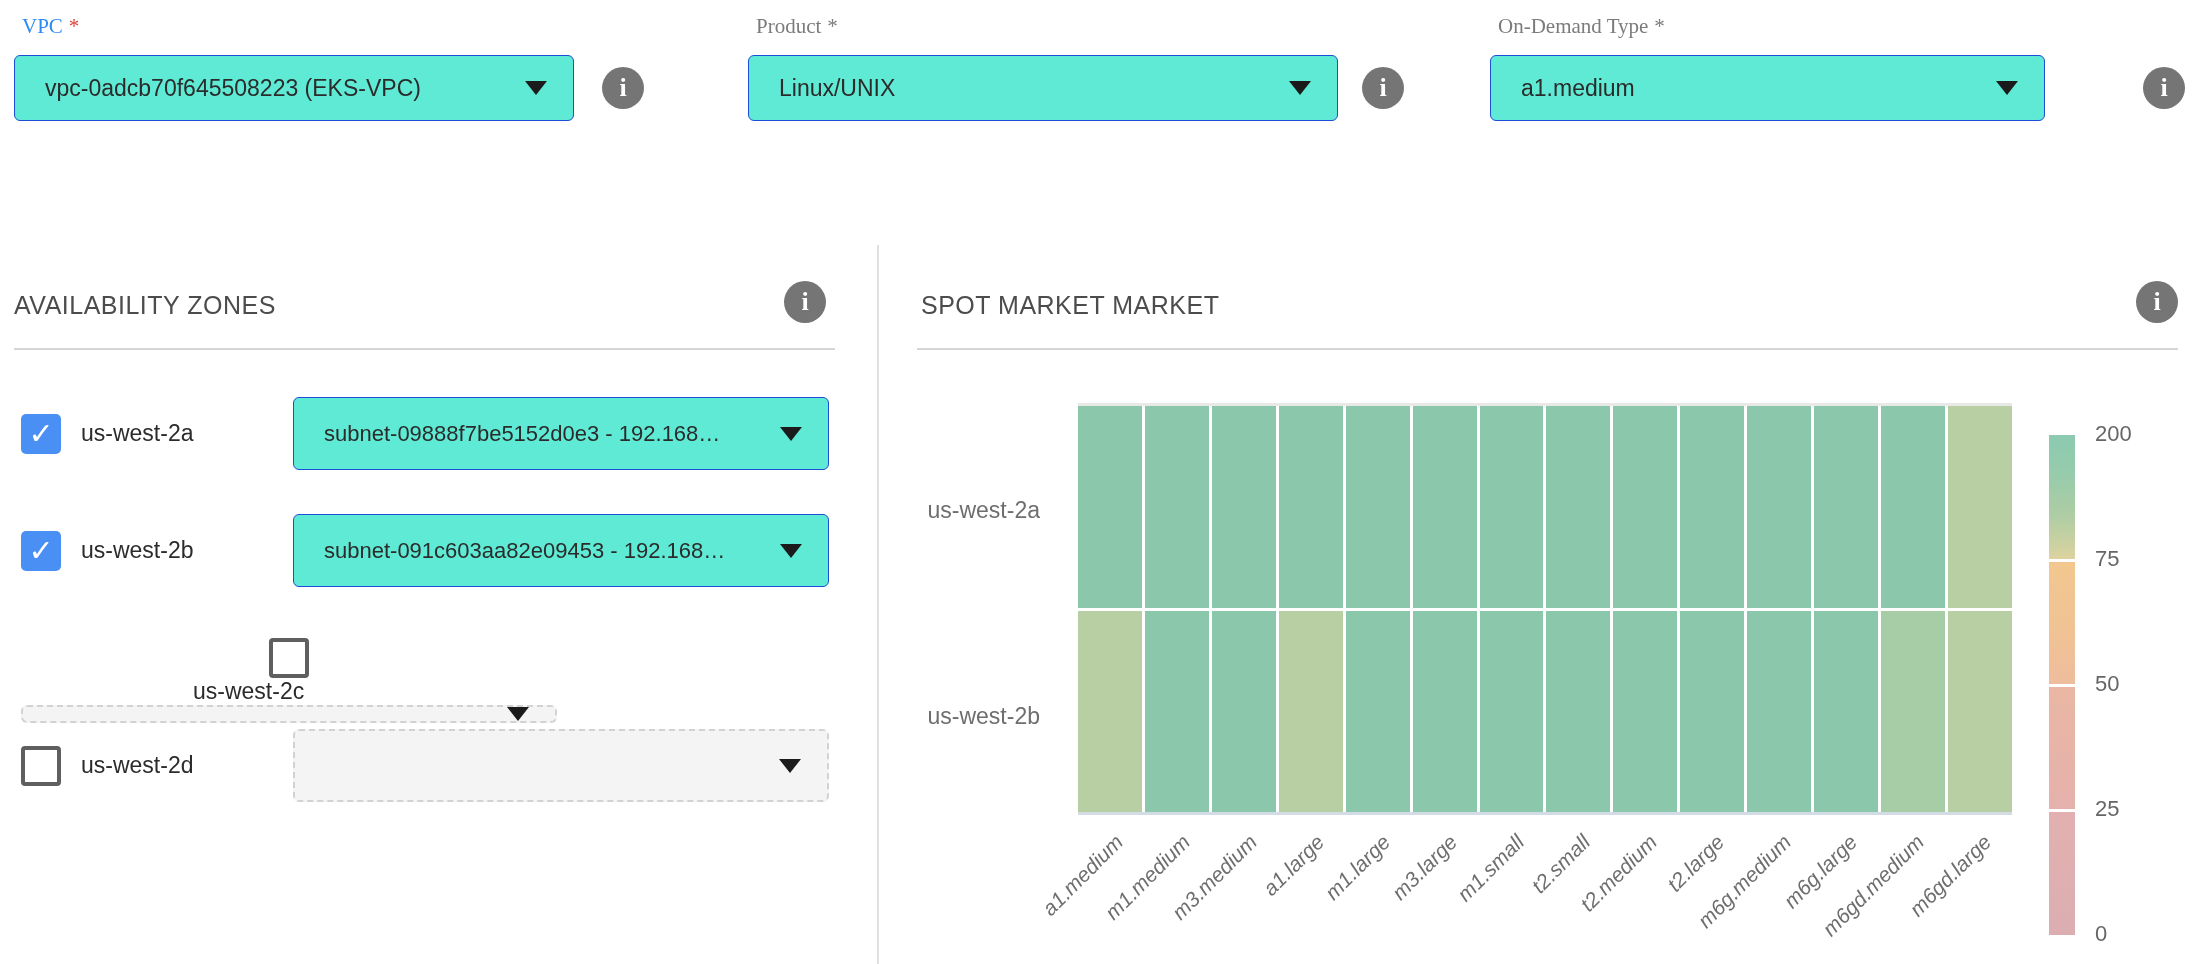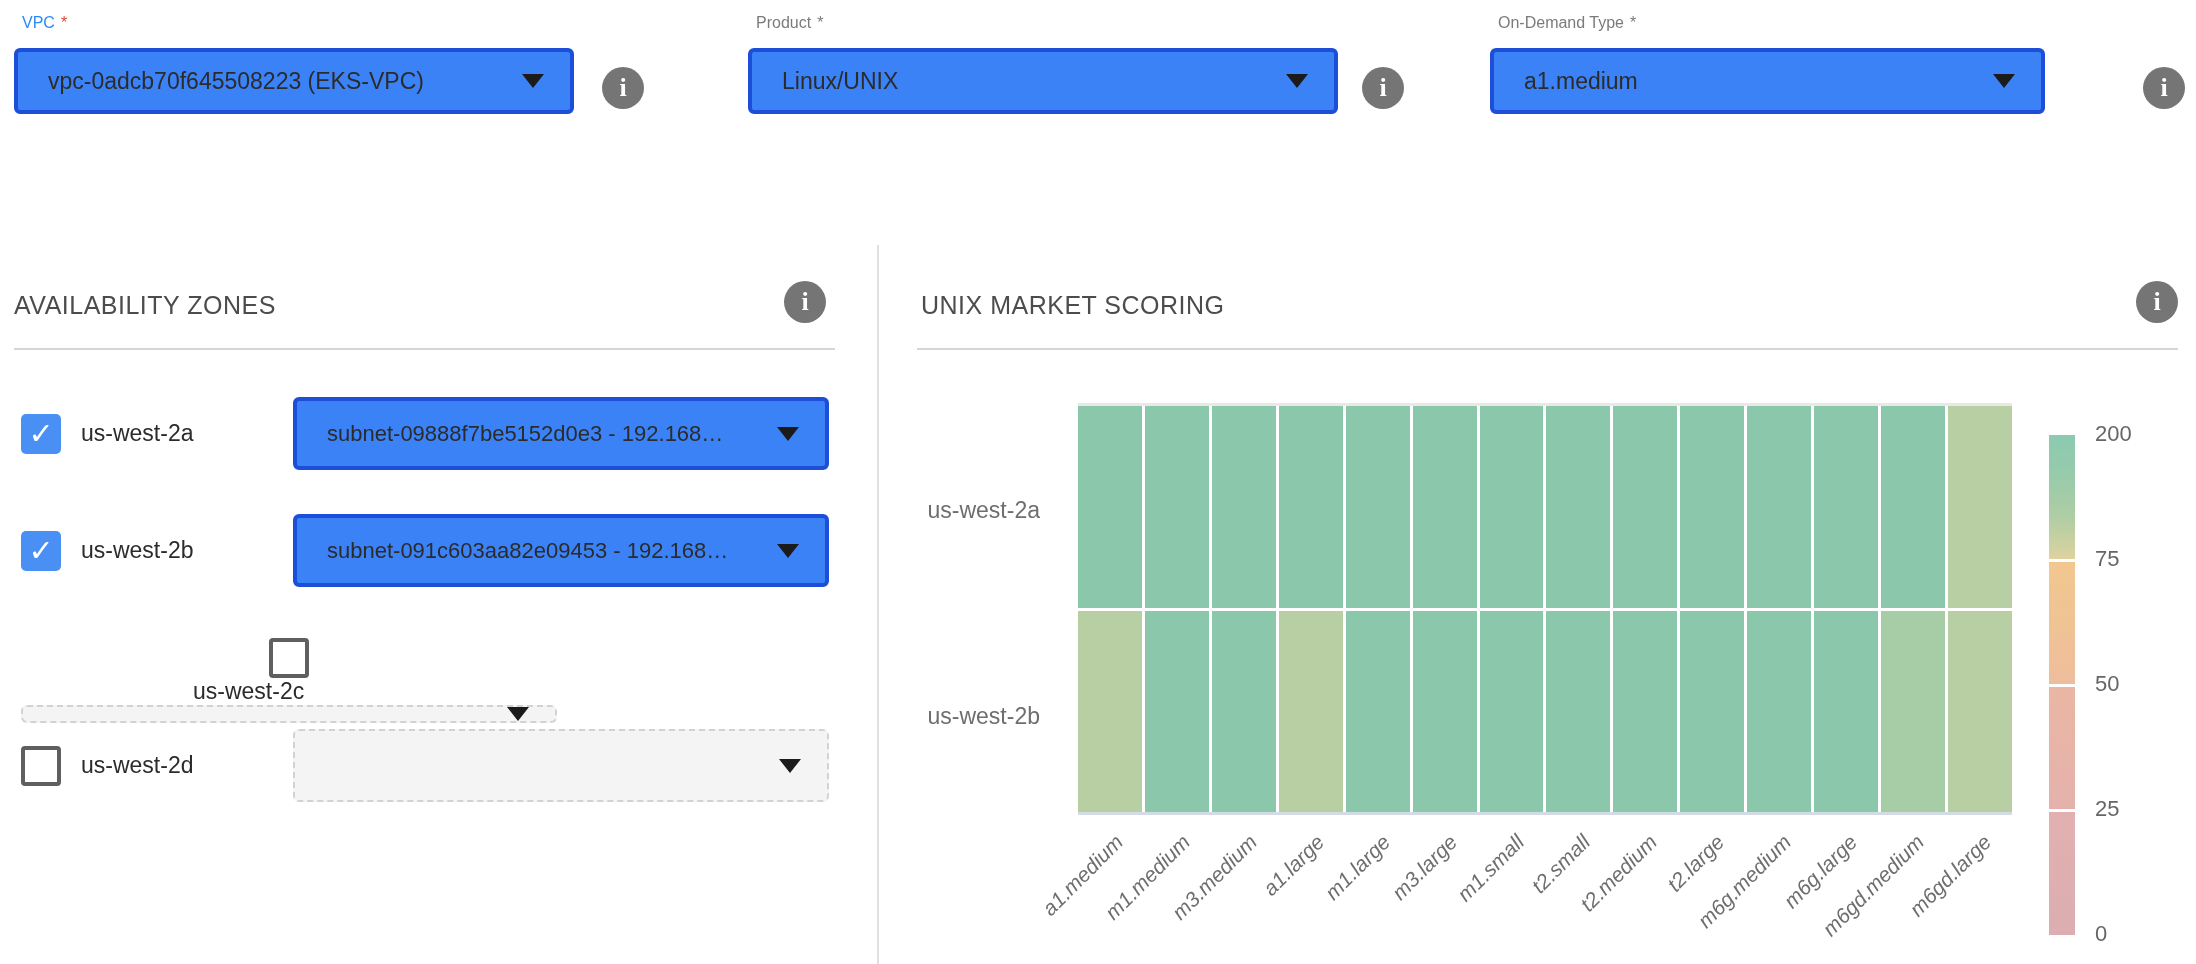--- a/index.html
+++ b/index.html
@@ -4,28 +4,28 @@
 <style>
   * { box-sizing: border-box; }
   html,body { margin:0; padding:0; }
   body {
     width:2196px; height:964px; position:relative; overflow:hidden;
     background:#ffffff; font-family:"Liberation Sans", sans-serif; color:#333;
   }
 
   
   .field-group { position:absolute; top:10px; }
-  .field-label { font-size:16px; color:#7b7b7b; margin:4px 0 16px 8px; }
+  .field-label { font-size:21px; color:#7b7b7b; margin:4px 0 16px 8px;font-family:Liberation Serif, serif; }
   .field-label.blue { color:#2b8af7; }
   .req { margin-left:6px; }
   .req.red { color:#d9453a; }
   .req.gray { color:#7b7b7b; }
   .field-row { display:flex; align-items:center; }
   .select-box {
-    height:66px; background:#3b82f6; border:4px solid #1d4ed8; border-radius:6px;
+    height:66px; background:#5eead4; border:1px solid #1d4ed8; border-radius:6px;
     display:flex; align-items:center; justify-content:space-between;
     padding:0 26px 0 30px; font-size:23px; color:#2b2b2b; cursor:pointer;
   }
   .caret {
     width:0; height:0; flex:none;
     border-left:11px solid transparent; border-right:11px solid transparent;
     border-top:14px solid #1b1b1b;
   }
   .info-icon {
     width:42px; height:42px; border-radius:50%; background:#757575; color:#fff;
@@ -164,21 +164,21 @@
     <span class="checkbox unchecked"></span>
     <span class="zone-label">us-west-2d</span>
     <div class="select-box az-select disabled">
       <span></span>
       <span class="caret"></span>
     </div>
   </div>
 </div>
 
 <div class="section-right">
-  <div class="section-heading" style="left:42px; top:46px;">UNIX MARKET SCORING</div>
+  <div class="section-heading" style="left:42px; top:46px;">SPOT MARKET MARKET</div>
   <div class="info-icon" style="position:absolute; right:18px; top:36px;">i</div>
   <div class="section-rule" style="left:38px; right:18px; top:103px;"></div>
 
   <div class="hm-plot" id="hm-plot">
       <div class="hm-cell" style="background: rgb(139, 199, 171);"></div>
       <div class="hm-cell" style="background: rgb(139, 199, 171);"></div>
       <div class="hm-cell" style="background: rgb(139, 199, 171);"></div>
       <div class="hm-cell" style="background: rgb(139, 199, 171);"></div>
       <div class="hm-cell" style="background: rgb(139, 199, 171);"></div>
       <div class="hm-cell" style="background: rgb(139, 199, 171);"></div>

